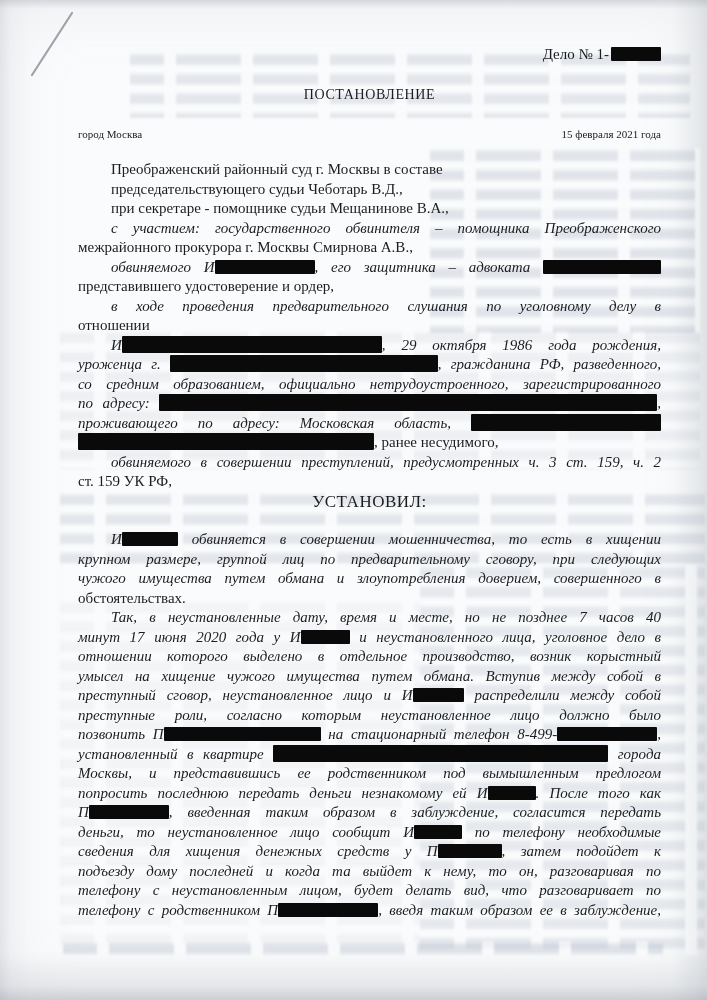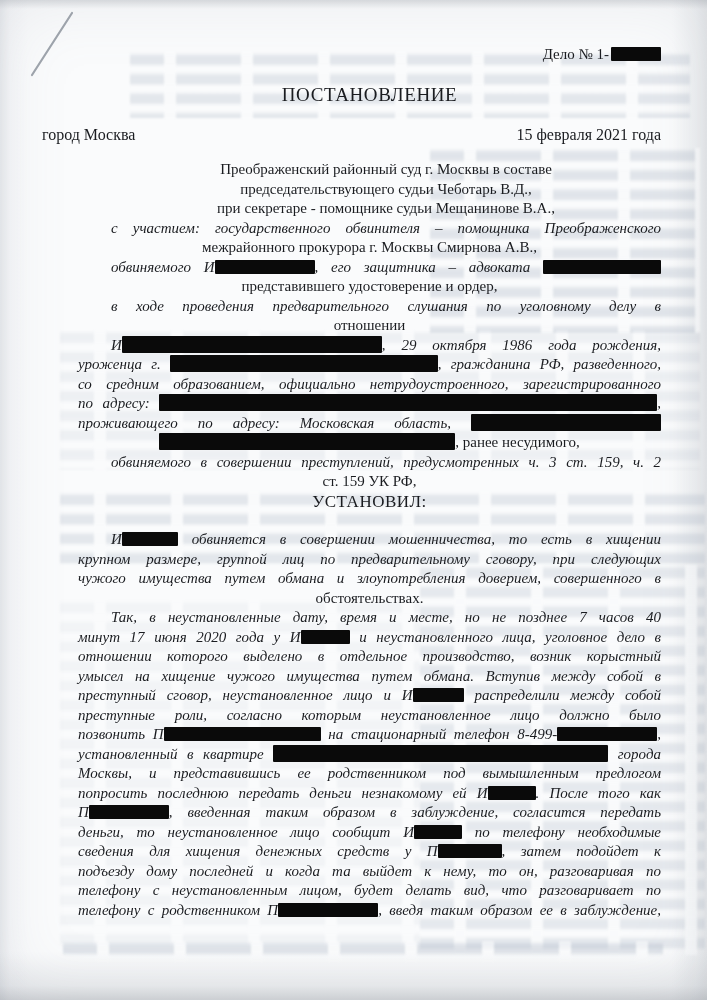--- a/index.html
+++ b/index.html
@@ -21,27 +21,27 @@
   
   .bleed{position:absolute;z-index:0;filter:blur(.8px);pointer-events:none;
     background:
       repeating-linear-gradient(90deg,rgba(250,251,252,0) 0 34px,rgba(250,251,252,.95) 34px 46px,rgba(250,251,252,0) 46px 77px),
       repeating-linear-gradient(180deg,rgba(167,178,193,0) 0px,rgba(167,178,193,.55) 5px,rgba(167,178,193,.55) 11px,rgba(167,178,193,0) 15px,rgba(167,178,193,0) 19.5px);
   }
 
   .content{position:relative;z-index:2;padding-left:8px;}
 
   .case-line{margin:45px 46px 0 0;height:19px;line-height:19px;text-align:right;font-size:15px;}
-  .doc-title{margin:20px 46px 0 70px;height:22px;line-height:22px;text-align:center;font-size:19px;letter-spacing:.6px;}
-  .dateline{margin:19px 46px 0 34px;height:19px;line-height:19px;display:flex;justify-content:space-between;font-size:16px;align-items:center;}
+  .doc-title{margin:20px 46px 0 70px;height:22px;line-height:22px;text-align:center;font-size:14px;letter-spacing:.6px;}
+  .dateline{margin:19px 46px 0 70px;height:19px;line-height:19px;display:flex;justify-content:space-between;font-size:11px;align-items:center;}
 
   .doc-body{margin:16px 46px 0 70px;font-size:15px;}
   .ln{height:19.5px;line-height:19.5px;white-space:normal;}
   .ln.j{text-align:justify;text-align-last:justify;font-style:italic;}
-  .ln.l{text-align:center;}
+  .ln.l{text-align:left;}
   .ln.c{text-align:center;text-align-last:center;}
   .ln.ind{text-indent:33px;}
   .sect{margin:0 0 19px 0;font-size:17px;letter-spacing:.5px;}
 
   .redact{display:inline-block;background:#0a0a0a;height:14px;vertical-align:-2px;border-radius:1px;}
   .case-redact{width:50px;height:14px;vertical-align:-2px;margin-left:2px;}
 
   .penmark{position:absolute;left:0;top:0;z-index:2;}
 </style>
 </head>

